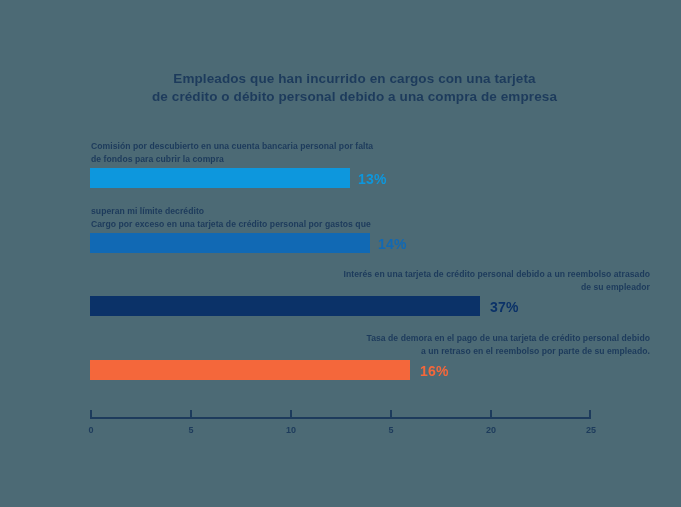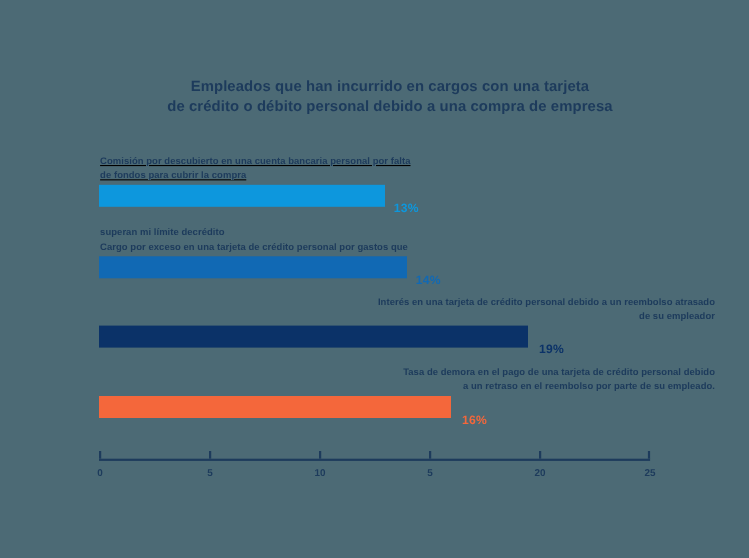--- a/index.html
+++ b/index.html
@@ -63,22 +63,22 @@
     margin-top: 3px;
   }
   .bar-rect {
     position: absolute;
     left: 0;
     top: 0;
     height: 20px;
   }
   .bar-value {
     position: absolute;
-    top: 16px;
-    font-size: 11px;
+    top: 3px;
+    font-size: 14px;
     font-weight: bold;
     letter-spacing: 0.2px;
     white-space: nowrap;
   }
   #axis {
     position: absolute;
     left: 90px;
     top: 417px;
     width: 501px;
     height: 2px;
@@ -106,21 +106,21 @@
 
 <div id="chart-root">
 
   <div id="chart-title">
     <span class="t-line">Empleados que han incurrido en cargos con una tarjeta</span>
     <span class="t-line">de crédito o débito personal debido a una compra de empresa</span>
   </div>
 
   <div id="plot-area">
 
-    <div class="bar-group" style="top:0px;text-decoration:underline;">
+    <div class="bar-group" style="top:0px;">
       <div class="bar-label">
         <span class="l-line">Comisión por descubierto en una cuenta bancaria personal por falta</span>
         <span class="l-line">de fondos para cubrir la compra</span>
       </div>
       <div class="bar-row">
         <div class="bar-rect" style="width:260px;background:#0d97dd;"></div>
         <div class="bar-value" style="left:268px;color:#0d97dd;">13%</div>
       </div>
     </div>
 
@@ -135,21 +135,21 @@
       </div>
     </div>
 
     <div class="bar-group" style="top:128px;text-align:right;">
       <div class="bar-label">
         <span class="l-line">Interés en una tarjeta de crédito personal debido a un reembolso atrasado</span>
         <span class="l-line">de su empleador</span>
       </div>
       <div class="bar-row">
         <div class="bar-rect" style="width:390px;background:#0b3268;"></div>
-        <div class="bar-value" style="left:400px;color:#0b3268;">19%</div>
+        <div class="bar-value" style="left:400px;color:#0b3268;">37%</div>
       </div>
     </div>
 
     <div class="bar-group" style="top:192px;text-align:right;">
       <div class="bar-label">
         <span class="l-line">Tasa de demora en el pago de una tarjeta de crédito personal debido</span>
         <span class="l-line">a un retraso en el reembolso por parte de su empleado.</span>
       </div>
       <div class="bar-row">
         <div class="bar-rect" style="width:320px;background:#f4673b;"></div>

